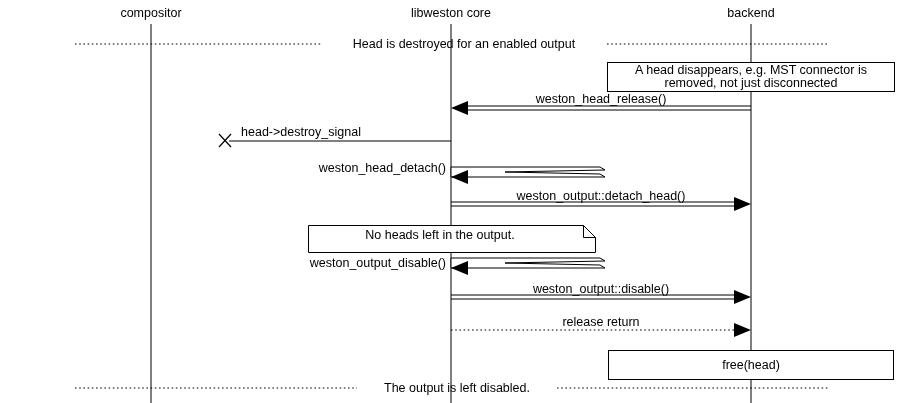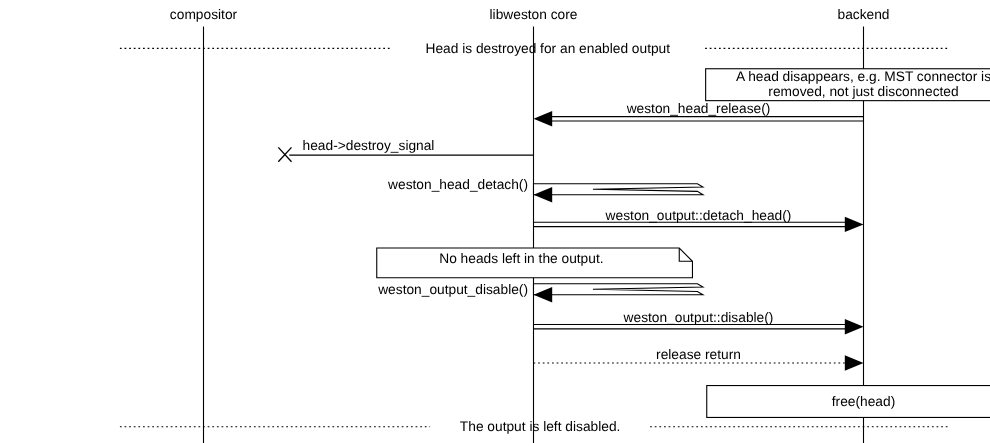--- a/index.html
+++ b/index.html
@@ -11,21 +11,20 @@
     width: 900px;
     height: 403px;
     overflow: hidden;
     font-family: "Liberation Sans", sans-serif;
   }
   #diagram-root {
     position: relative;
     width: 754px;
     height: 403px;
     background: #ffffff;
-    margin-left: 34px;
   }
   svg.seq {
     display: block;
     width: 900px;
     height: 403px;
   }
   text {
     font-family: "Liberation Sans", sans-serif;
     fill: #000000;
   }

